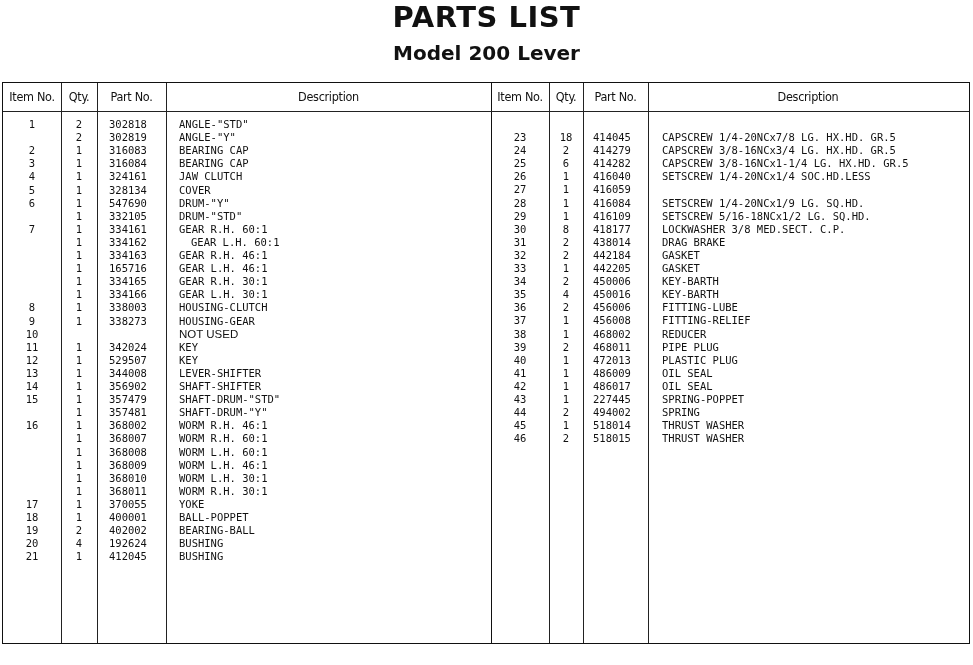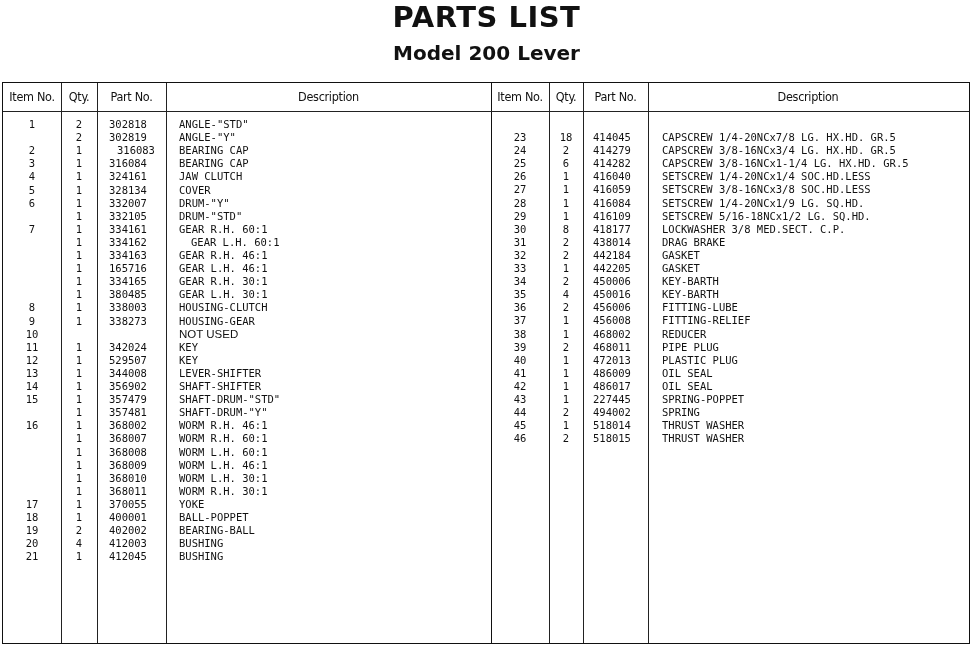--- a/index.html
+++ b/index.html
@@ -56,21 +56,21 @@
       </div>
       <div class="row" style="top: 13.1px; left: 0px; right: 0px;">
         <span class="c-item" style="left:0px;width:58px"></span>
         <span class="c-qty" style="left:58px;width:36px">2</span>
         <span class="c-part" style="left:106px">302819</span>
         <span class="c-desc" style="left:176px">ANGLE-"Y"</span>
       </div>
       <div class="row" style="top: 26.2px; left: 0px; right: 0px;">
         <span class="c-item" style="left:0px;width:58px">2</span>
         <span class="c-qty" style="left:58px;width:36px">1</span>
-        <span class="c-part" style="left:114px">316083</span>
+        <span class="c-part" style="left:106px">316083</span>
         <span class="c-desc" style="left:176px">BEARING CAP</span>
       </div>
       <div class="row" style="top: 39.3px; left: 0px; right: 0px;">
         <span class="c-item" style="left:0px;width:58px">3</span>
         <span class="c-qty" style="left:58px;width:36px">1</span>
         <span class="c-part" style="left:106px">316084</span>
         <span class="c-desc" style="left:176px">BEARING CAP</span>
       </div>
       <div class="row" style="top: 52.4px; left: 0px; right: 0px;">
         <span class="c-item" style="left:0px;width:58px">4</span>
@@ -80,21 +80,21 @@
       </div>
       <div class="row" style="top: 65.5px; left: 0px; right: 0px;">
         <span class="c-item" style="left:0px;width:58px">5</span>
         <span class="c-qty" style="left:58px;width:36px">1</span>
         <span class="c-part" style="left:106px">328134</span>
         <span class="c-desc" style="left:176px">COVER</span>
       </div>
       <div class="row" style="top: 78.6px; left: 0px; right: 0px;">
         <span class="c-item" style="left:0px;width:58px">6</span>
         <span class="c-qty" style="left:58px;width:36px">1</span>
-        <span class="c-part" style="left:106px">332007</span>
+        <span class="c-part" style="left:106px">547690</span>
         <span class="c-desc" style="left:176px">DRUM-"Y"</span>
       </div>
       <div class="row" style="top: 91.7px; left: 0px; right: 0px;">
         <span class="c-item" style="left:0px;width:58px"></span>
         <span class="c-qty" style="left:58px;width:36px">1</span>
         <span class="c-part" style="left:106px">332105</span>
         <span class="c-desc" style="left:176px">DRUM-"STD"</span>
       </div>
       <div class="row" style="top: 104.8px; left: 0px; right: 0px;">
         <span class="c-item" style="left:0px;width:58px">7</span>
@@ -122,21 +122,21 @@
       </div>
       <div class="row" style="top: 157.2px; left: 0px; right: 0px;">
         <span class="c-item" style="left:0px;width:58px"></span>
         <span class="c-qty" style="left:58px;width:36px">1</span>
         <span class="c-part" style="left:106px">334165</span>
         <span class="c-desc" style="left:176px">GEAR R.H. 30:1</span>
       </div>
       <div class="row" style="top: 170.3px; left: 0px; right: 0px;">
         <span class="c-item" style="left:0px;width:58px"></span>
         <span class="c-qty" style="left:58px;width:36px">1</span>
-        <span class="c-part" style="left:106px">380485</span>
+        <span class="c-part" style="left:106px">334166</span>
         <span class="c-desc" style="left:176px">GEAR L.H. 30:1</span>
       </div>
       <div class="row" style="top: 183.4px; left: 0px; right: 0px;">
         <span class="c-item" style="left:0px;width:58px">8</span>
         <span class="c-qty" style="left:58px;width:36px">1</span>
         <span class="c-part" style="left:106px">338003</span>
         <span class="c-desc" style="left:176px">HOUSING-CLUTCH</span>
       </div>
       <div class="row" style="top: 196.5px; left: 0px; right: 0px;">
         <span class="c-item" style="left:0px;width:58px">9</span>
@@ -236,21 +236,21 @@
       </div>
       <div class="row" style="top: 406.1px; left: 0px; right: 0px;">
         <span class="c-item" style="left:0px;width:58px">19</span>
         <span class="c-qty" style="left:58px;width:36px">2</span>
         <span class="c-part" style="left:106px">402002</span>
         <span class="c-desc" style="left:176px">BEARING-BALL</span>
       </div>
       <div class="row" style="top: 419.2px; left: 0px; right: 0px;">
         <span class="c-item" style="left:0px;width:58px">20</span>
         <span class="c-qty" style="left:58px;width:36px">4</span>
-        <span class="c-part" style="left:106px">412003</span>
+        <span class="c-part" style="left:106px">192624</span>
         <span class="c-desc" style="left:176px">BUSHING</span>
       </div>
       <div class="row" style="top: 432.3px; left: 0px; right: 0px;">
         <span class="c-item" style="left:0px;width:58px">21</span>
         <span class="c-qty" style="left:58px;width:36px">1</span>
         <span class="c-part" style="left:106px">412045</span>
         <span class="c-desc" style="left:176px">BUSHING</span>
       </div>
     </div>
   <div class="rows" id="right-rows" style="top:48px">
@@ -275,21 +275,20 @@
       <div class="row" style="top: 39.3px; left: 0px; right: 0px;">
         <span class="c-item" style="left:488px;width:58px">26</span>
         <span class="c-qty" style="left:546px;width:34px">1</span>
         <span class="c-part" style="left:590px">416040</span>
         <span class="c-desc" style="left:659px">SETSCREW 1/4-20NCx1/4 SOC.HD.LESS</span>
       </div>
       <div class="row" style="top: 52.4px; left: 0px; right: 0px;">
         <span class="c-item" style="left:488px;width:58px">27</span>
         <span class="c-qty" style="left:546px;width:34px">1</span>
         <span class="c-part" style="left:590px">416059</span>
-        <span class="c-desc" style="left:659px">SETSCREW 3/8-16NCx3/8 SOC.HD.LESS</span>
       </div>
       <div class="row" style="top: 65.5px; left: 0px; right: 0px;">
         <span class="c-item" style="left:488px;width:58px">28</span>
         <span class="c-qty" style="left:546px;width:34px">1</span>
         <span class="c-part" style="left:590px">416084</span>
         <span class="c-desc" style="left:659px">SETSCREW 1/4-20NCx1/9 LG. SQ.HD.</span>
       </div>
       <div class="row" style="top: 78.6px; left: 0px; right: 0px;">
         <span class="c-item" style="left:488px;width:58px">29</span>
         <span class="c-qty" style="left:546px;width:34px">1</span>

